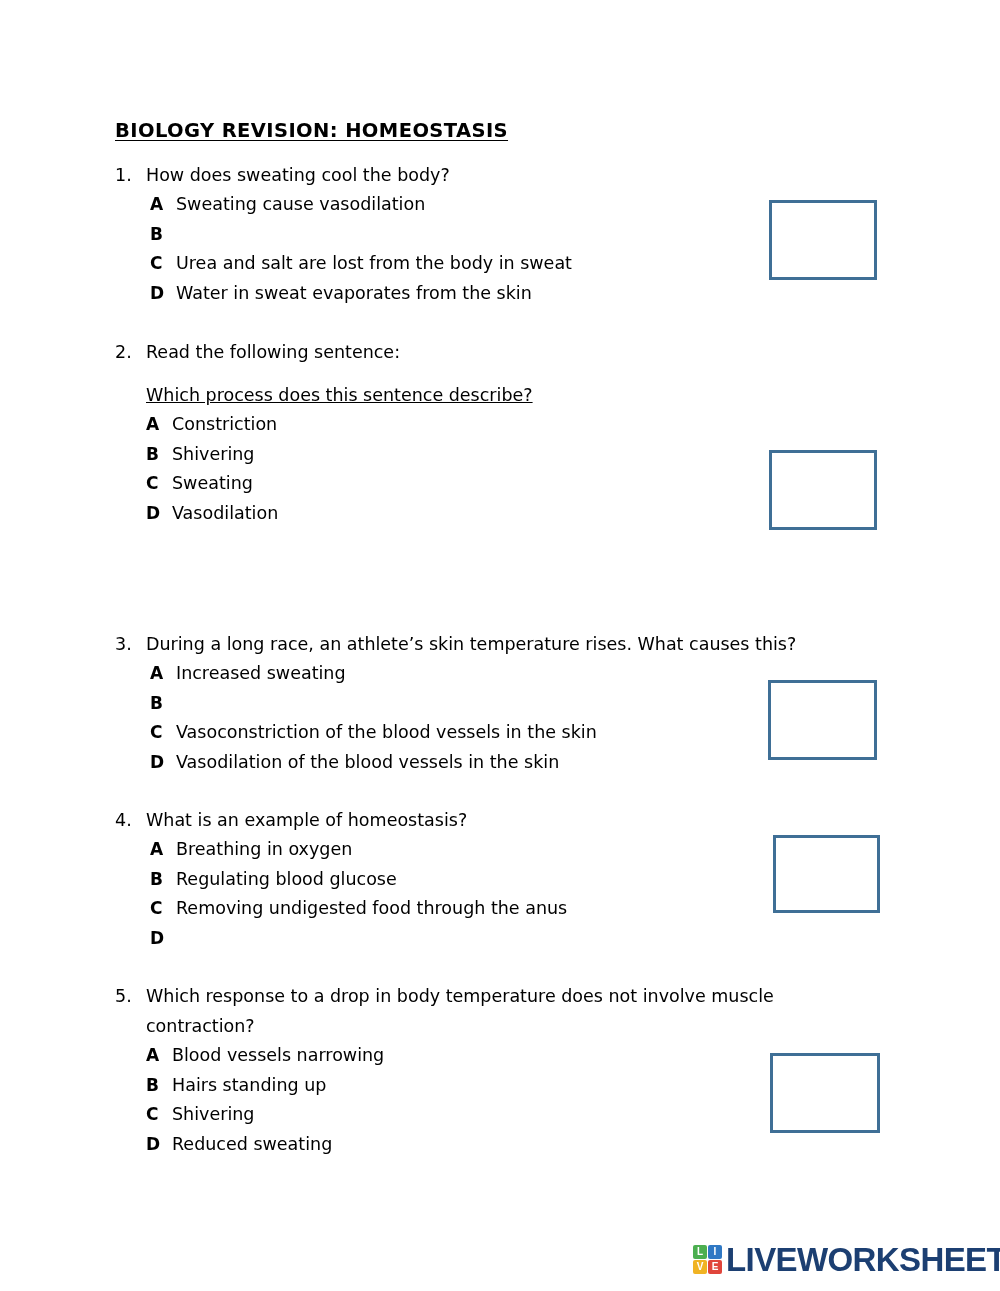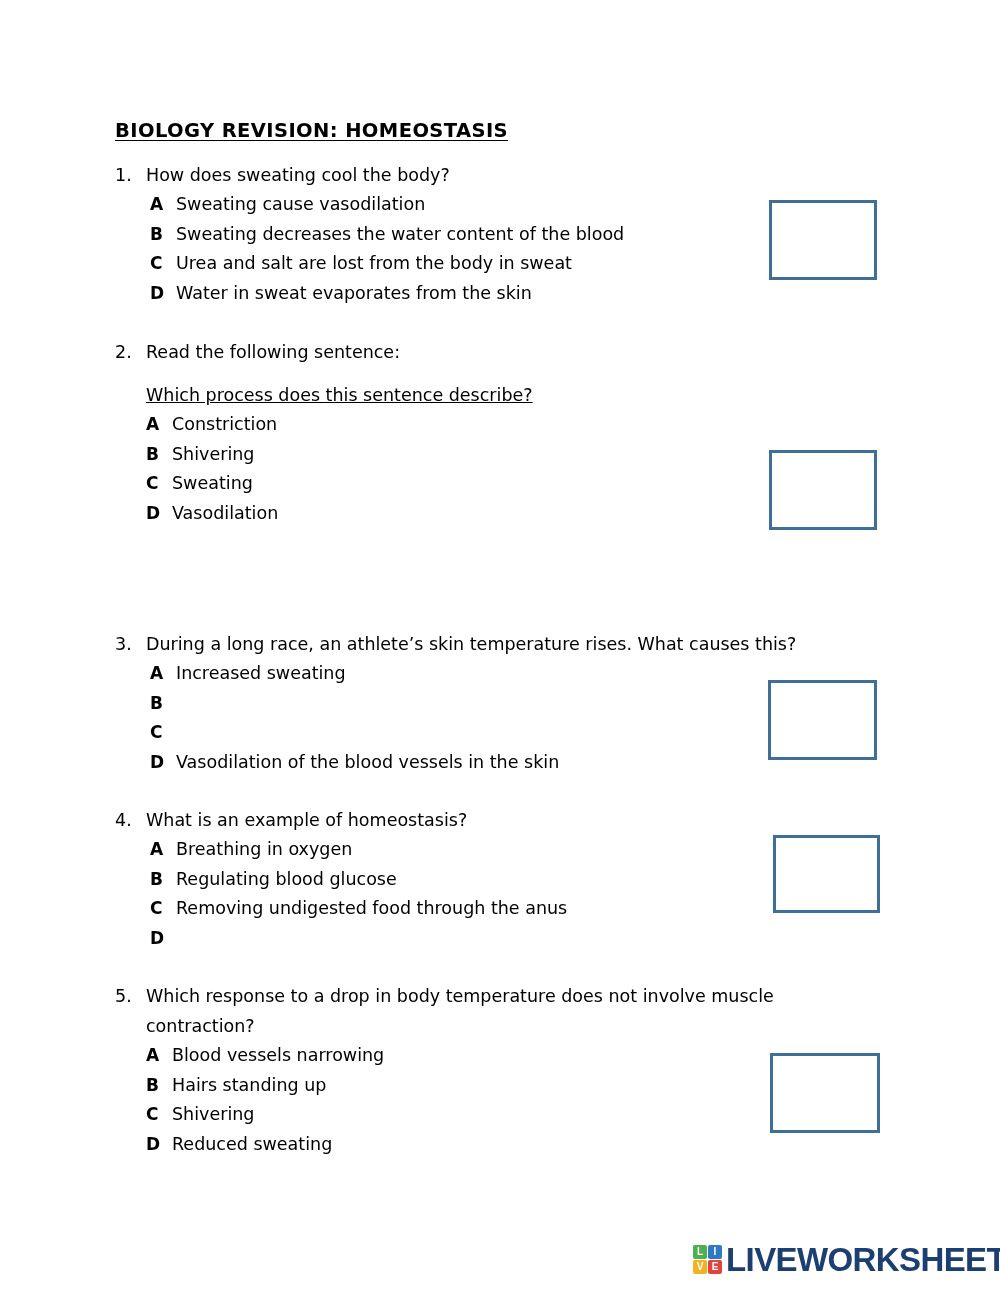--- a/index.html
+++ b/index.html
@@ -147,21 +147,20 @@
       <span class="q-num">1.</span>
       <span class="q-text">How does sweating cool the body?</span>
     </div>
     <ul class="options">
       <li class="option">
         <span class="opt-letter">A</span>
         <span class="opt-text">Sweating cause vasodilation</span>
       </li>
       <li class="option">
         <span class="opt-letter">B</span>
-        <span class="opt-text">Sweating decreases the water content of the blood</span>
       </li>
       <li class="option">
         <span class="opt-letter">C</span>
         <span class="opt-text">Urea and salt are lost from the body in sweat</span>
       </li>
       <li class="option">
         <span class="opt-letter">D</span>
         <span class="opt-text">Water in sweat evaporates from the skin</span>
       </li>
     </ul>
@@ -201,20 +200,21 @@
     <ul class="options">
       <li class="option">
         <span class="opt-letter">A</span>
         <span class="opt-text">Increased sweating</span>
       </li>
       <li class="option">
         <span class="opt-letter">B</span>
       </li>
       <li class="option">
         <span class="opt-letter">C</span>
+        <span class="opt-text">Vasoconstriction of the blood vessels in the skin</span>
       </li>
       <li class="option">
         <span class="opt-letter">D</span>
         <span class="opt-text">Vasodilation of the blood vessels in the skin</span>
       </li>
     </ul>
   </div>
 
   <div class="question" style="top:805px;">
     <div class="q-head">

